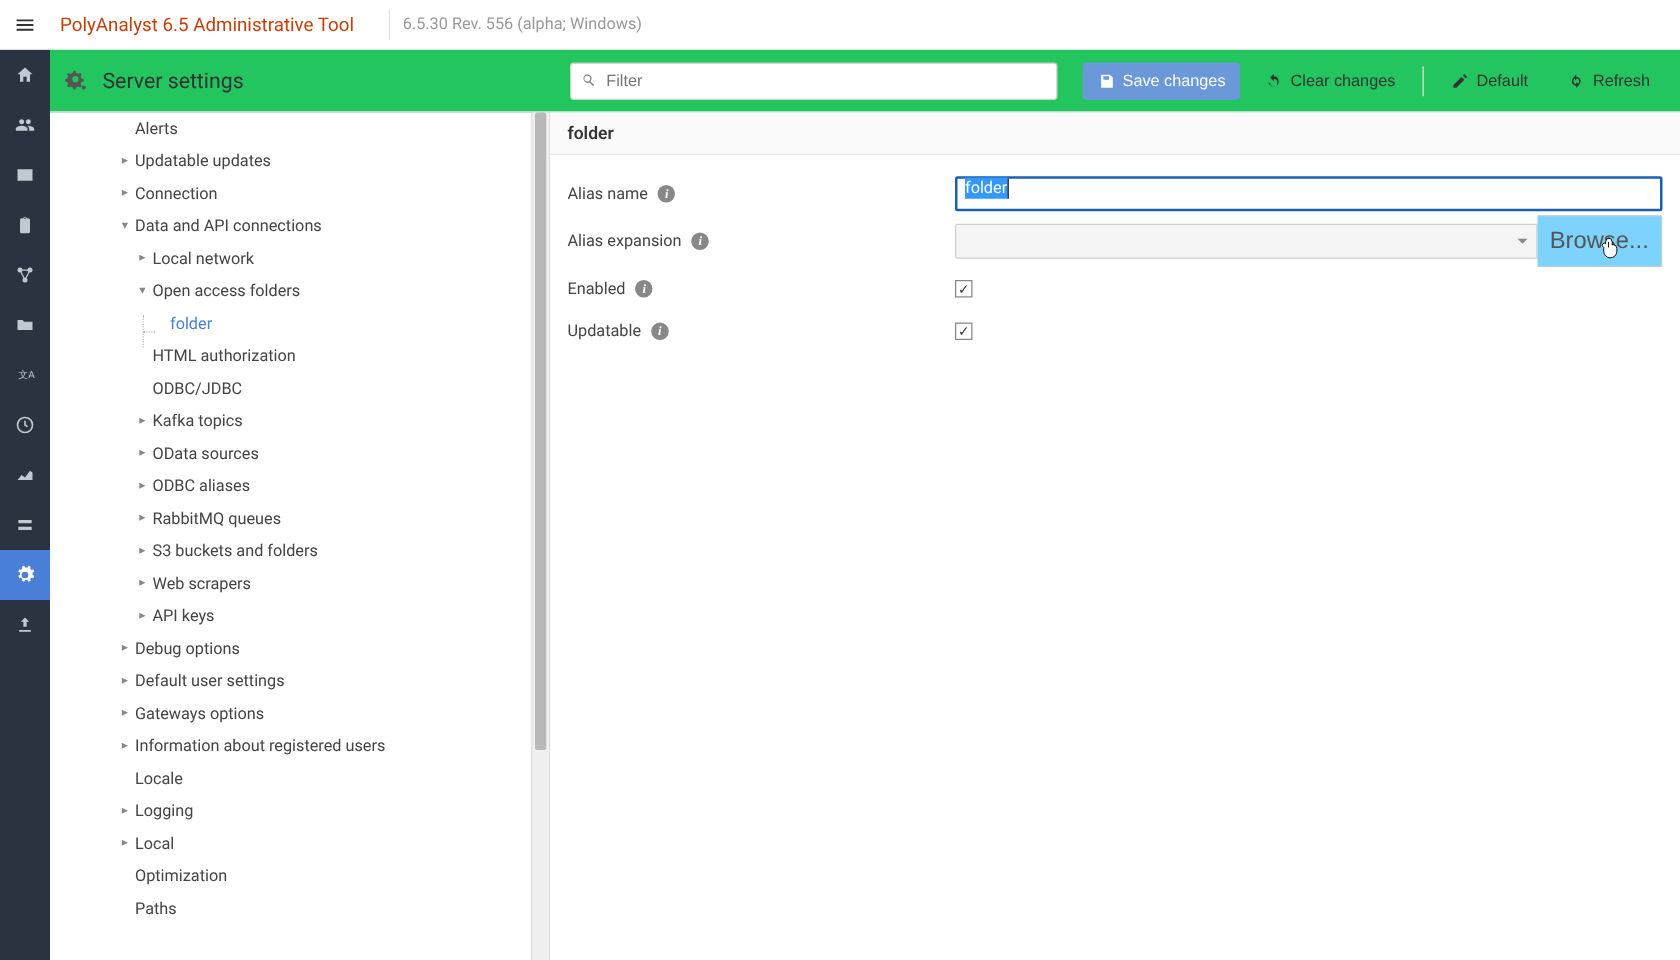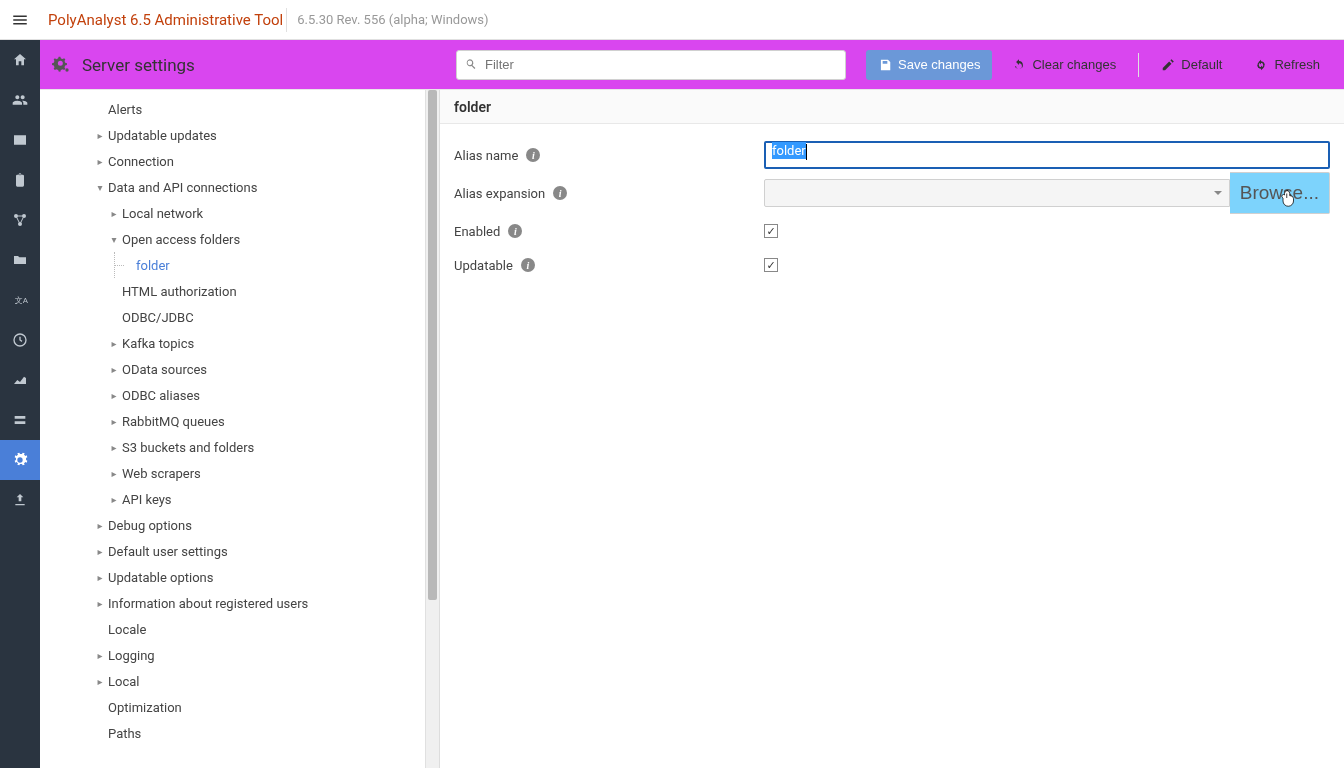--- a/index.html
+++ b/index.html
@@ -2,45 +2,45 @@
 <html><head>
 <meta charset="utf-8">
 <style>
 * { box-sizing: border-box; margin: 0; padding: 0; }
 body { font-family: -apple-system, BlinkMacSystemFont, "Segoe UI", Roboto, Arial, sans-serif; font-size: 13px; color: #333; background: #fff; overflow: hidden; }
 .app { width: 1344px; height: 768px; display: flex; flex-direction: column; }
 .titlebar { height: 40px; display: flex; align-items: center; border-bottom: 1px solid #e0e0e0; }
 .hamburger { width: 40px; height: 40px; display: flex; align-items: center; justify-content: center; cursor: pointer; }
 .hamburger svg { width: 18px; height: 18px; fill: #333; }
 .title-main { font-size: 15px; color: #c2410c; padding-left: 8px; }
-.title-sub { font-size: 13px; color: #999; padding-left: 10px; border-left: 1px solid #e0e0e0; margin-left: 3px; height: 24px; display: flex; align-items: center; }
+.title-sub { font-size: 13px; color: #999; padding-left: 10px; border-left: 1px solid #e0e0e0; margin-left: 28px; height: 24px; display: flex; align-items: center; }
 .body { flex: 1; display: flex; min-height: 0; }
 .iconbar { width: 40px; background: #2a3440; display: flex; flex-direction: row; }
 .iconbar-top { flex: 1; }
 .iconbar-item { width: 40px; height: 40px; display: flex; align-items: center; justify-content: center; cursor: pointer; color: #c0c8d0; }
 .iconbar-item.active { background: #4a7fd8; color: #fff; }
 .iconbar-item svg { width: 16px; height: 16px; fill: currentColor; }
 .main { flex: 1; display: flex; flex-direction: column; min-width: 0; }
-.toolbar { height: 50px; display: flex; align-items: center; padding: 0 12px; border-bottom: 1px solid #e8e8e8; background: #d946ef; gap: 8px; }
+.toolbar { height: 50px; display: flex; align-items: center; padding: 0 12px; border-bottom: 1px solid #e8e8e8; background: #22c55e; gap: 8px; }
 .gear-title { display: flex; align-items: center; gap: 10px; font-size: 17px; color: #333; }
 .gear-title svg { width: 20px; height: 20px; fill: #555; }
 .spacer-tb { flex: 1; }
 .filter-wrap { position: relative; width: 390px; margin-right: 12px;}
 .filter-input { width: 100%; height: 30px; border: 1px solid #d0d0d0; border-radius: 3px; padding: 0 8px 0 28px; font-size: 13px; outline: none; }
 .filter-wrap .ficon { position: absolute; left: 8px; top: 7px; width: 14px; height: 14px; fill: #888; }
 .btn { height: 30px; display: flex; align-items: center; gap: 6px; padding: 0 12px; border-radius: 3px; font-size: 13px; cursor: pointer; border: none; background: transparent; color: #333; }
 .btn svg { width: 14px; height: 14px; fill: currentColor; }
 .btn-primary { background: #6b98d8; color: #fff; font-weight: 400; }
 .btn-sep { width: 1px; height: 24px; background: #e0e0e0; margin: 0 2px; }
 .content { flex: 1; display: flex; min-height: 0; }
 .tree-panel { width: 400px; border-right: 1px solid #ddd; display: flex; position: relative; }
 .tree-scroll { flex: 1; overflow-y: auto; padding: 6px 0; }
 .tree-scrollbar { width: 14px; background: #f0f0f0; position: relative; border-left: 1px solid #e0e0e0; }
 .tree-thumb { position: absolute; left: 2px; right: 2px; top: 0; height: 510px; background: #b8b8b8; border-radius: 2px; }
-.tree-item { display: flex; align-items: center; height: 26px; padding-left: 12px; cursor: pointer; font-size: 13px; color: #444; white-space: nowrap; }
+.tree-item { display: flex; align-items: flex-start; height: 26px; padding-left: 12px; cursor: pointer; font-size: 13px; color: #444; white-space: nowrap; }
 .tree-item .arrow { width: 12px; display: inline-flex; justify-content: center; color: #888; font-size: 10px; margin-right: 2px; }
 .tree-item.selected { color: #4a7fd8; }
 .tree-item.l1 { padding-left: 54px; }
 .tree-item.l2 { padding-left: 68px; }
 .tree-item.l2b { padding-left: 82px; position: relative;}
 .tree-item.l3 { padding-left: 96px; position: relative; }
 .tree-item .dash { position: absolute; left: 74px; top: 0; bottom: 0; border-left: 1px dotted #bbb; }
 .tree-item .dashh { position: absolute; left: 74px; top: 13px; width: 10px; border-top: 1px dotted #bbb; }
 .detail-panel { flex: 1; display: flex; flex-direction: column; min-width: 0; }
 .detail-header { height: 34px; display: flex; align-items: center; padding: 0 14px; font-weight: 600; font-size: 14px; border-bottom: 1px solid #e8e8e8; background: #fafafa; }
@@ -259,21 +259,21 @@
             <div class="tree-item l1">
                 <span class="arrow">▸</span>
                 <span>Debug options</span>
               </div>
             <div class="tree-item l1">
                 <span class="arrow">▸</span>
                 <span>Default user settings</span>
               </div>
             <div class="tree-item l1">
                 <span class="arrow">▸</span>
-                <span>Updatable options</span>
+                <span>Gateways options</span>
               </div>
             <div class="tree-item l1">
                 <span class="arrow">▸</span>
                 <span>Information about registered users</span>
               </div>
             <div class="tree-item l1">
                 <span class="arrow"></span>
                 <span>Locale</span>
               </div>
             <div class="tree-item l1">

